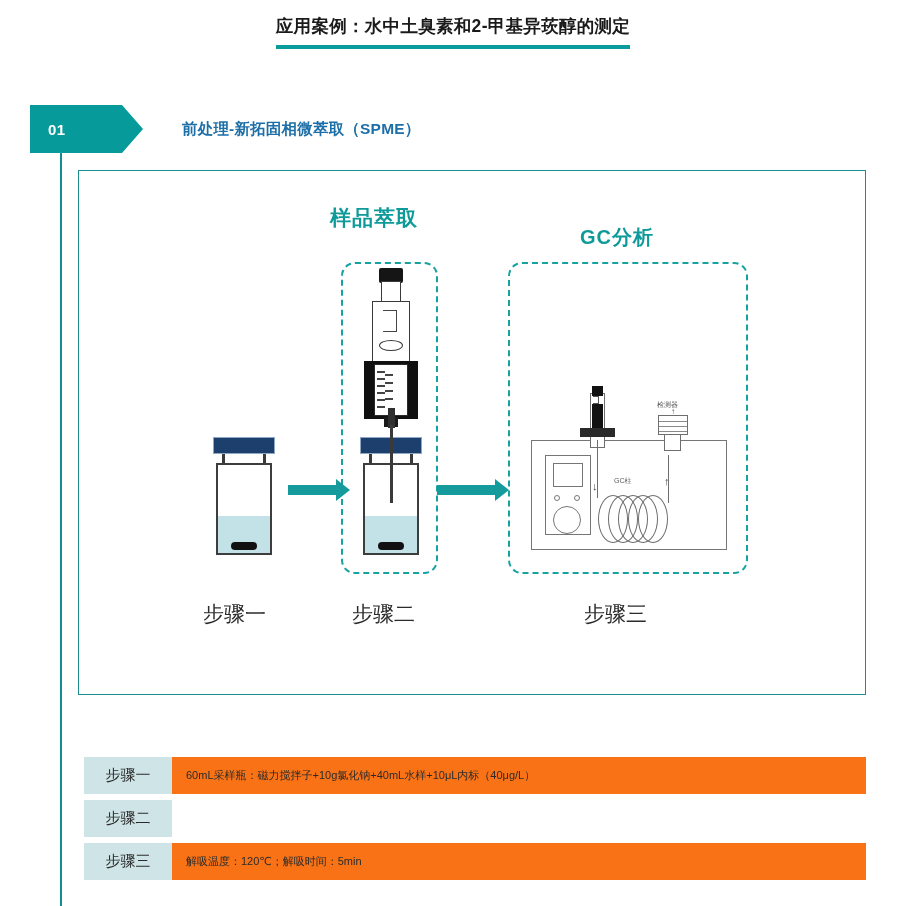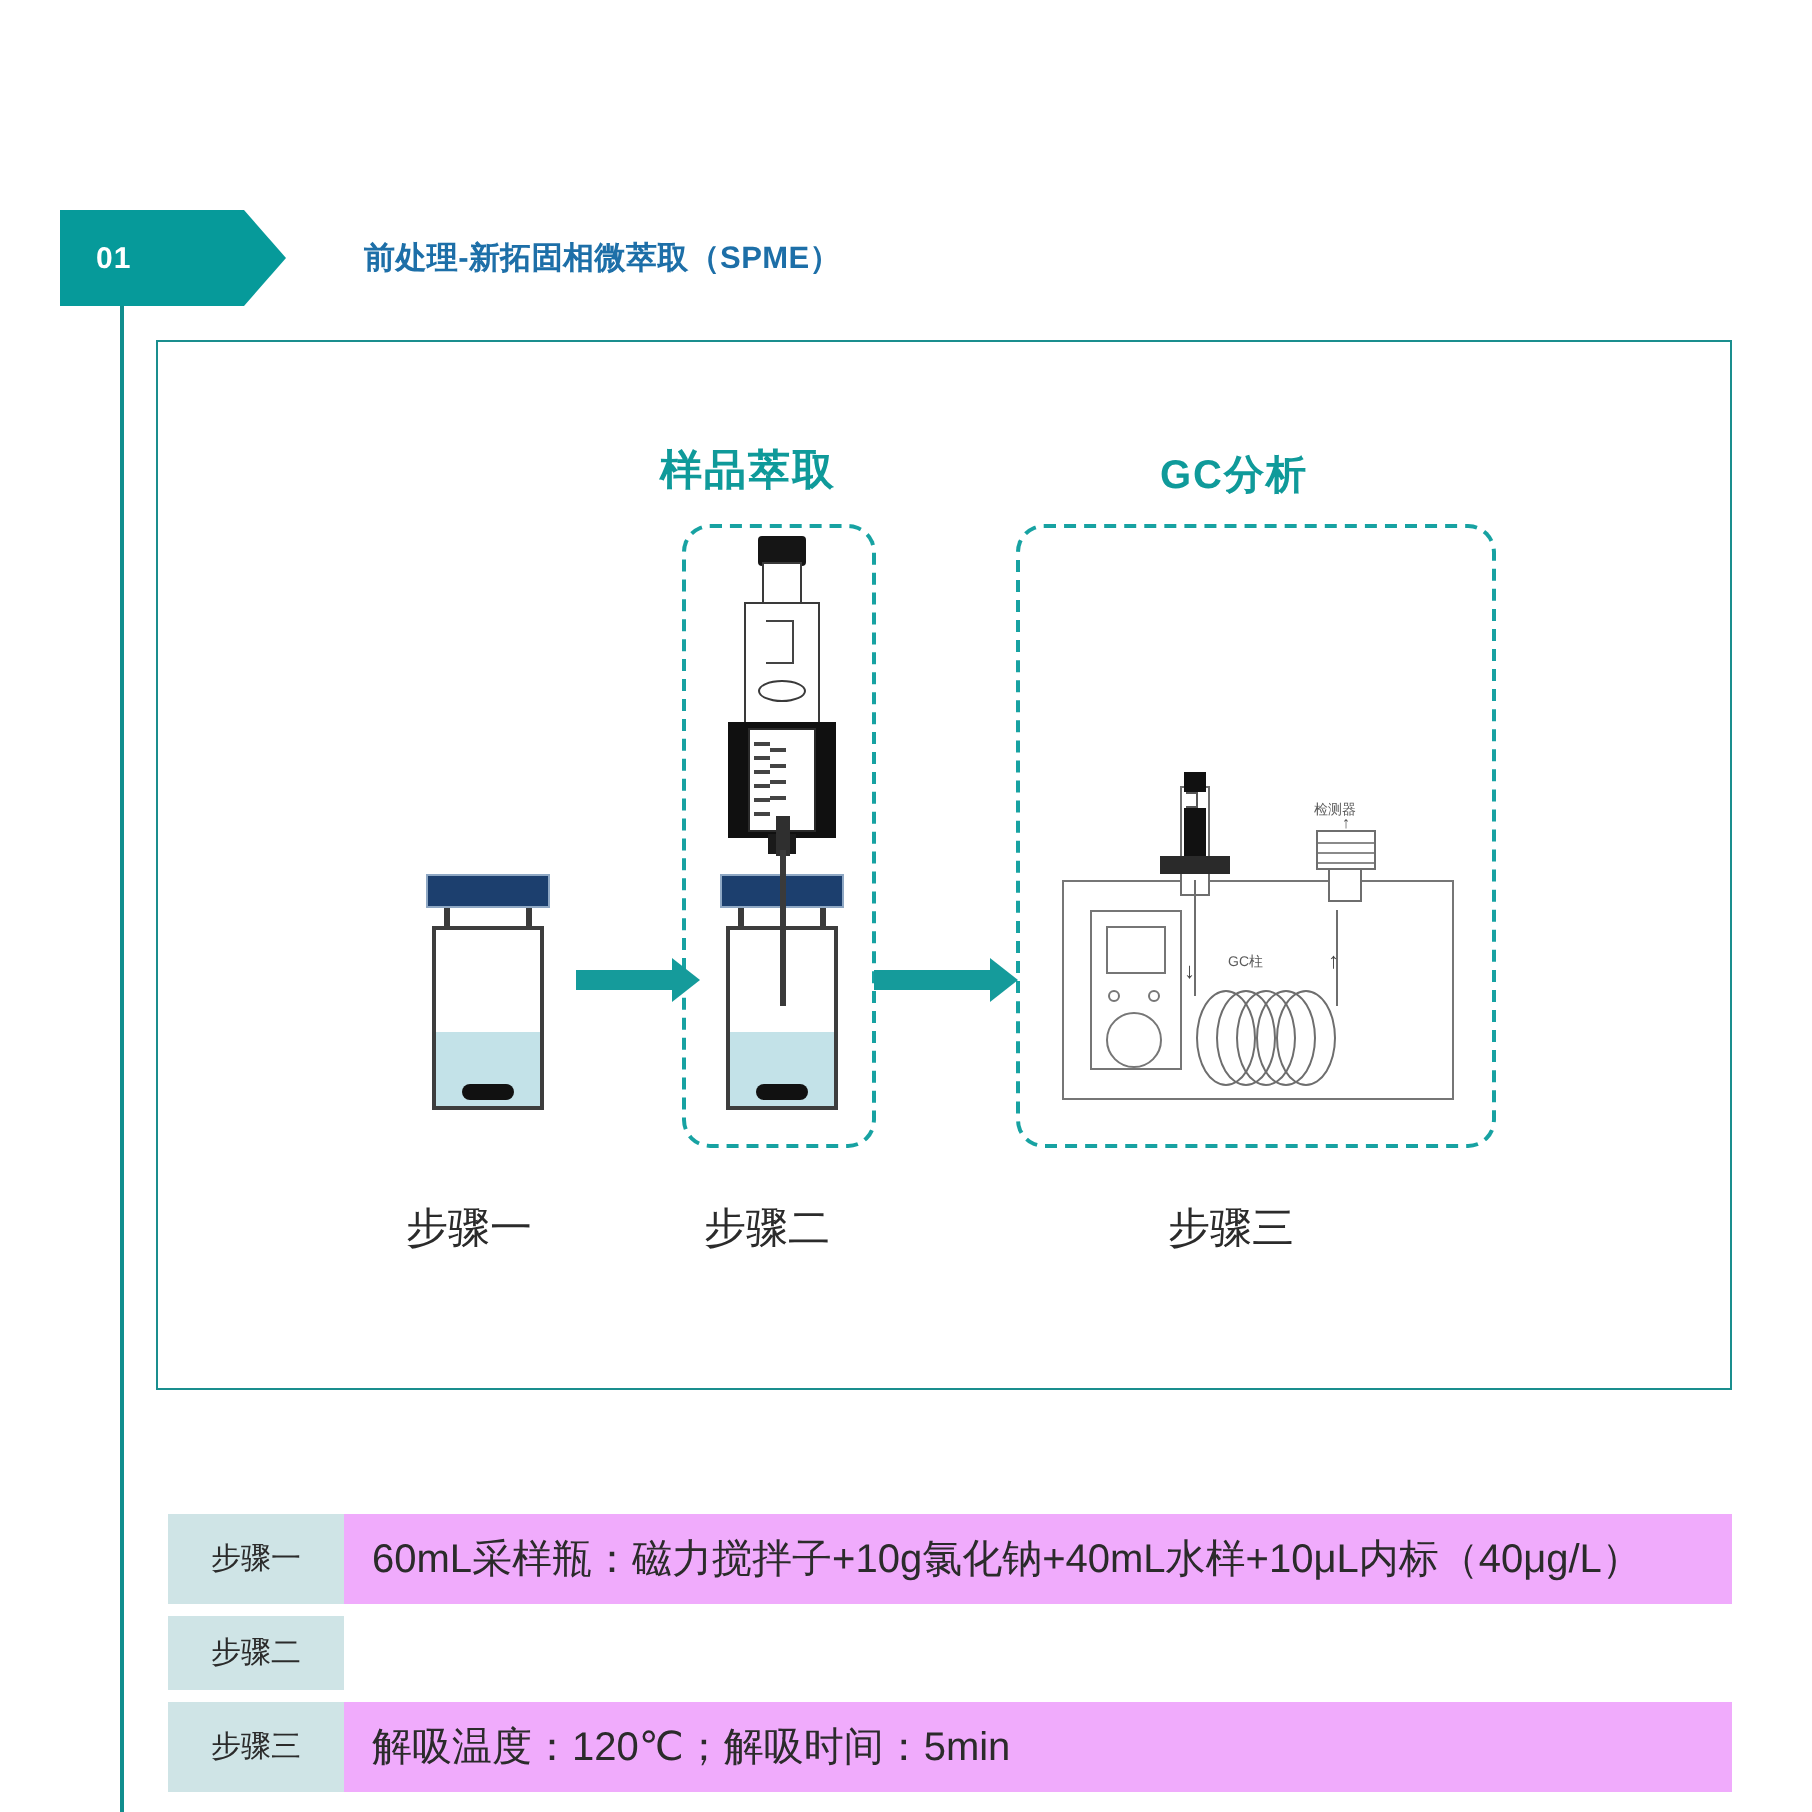--- a/index.html
+++ b/index.html
@@ -55,21 +55,21 @@
     position: absolute; left: 78px; top: 170px;
     width: 788px; height: 525px;
     border: 1px solid #1a8e8e; background: #ffffff;
   }
 
   
   .zone-label {
     position: absolute; font-size: 21px; font-weight: bold;
     color: #0f9a9a; white-space: nowrap; letter-spacing: 1px;
   }
-  .zone-label.extract { left: 330px; top: 221px; text-align: right; }
+  .zone-label.extract { left: 330px; top: 204px; text-align: right; }
   .zone-label.gc      { left: 580px; top: 224px; font-weight: bold; font-size: 20px; }
 
   
   .dash-box {
     position: absolute;
     border: 2.5px dashed #17a2a2;
     border-radius: 14px;
   }
   .dash-box.extract { left: 341px; top: 262px; width: 97px; height: 312px; }
   .dash-box.gc      { left: 508px; top: 262px; width: 240px; height: 312px; }
@@ -256,30 +256,36 @@
 
   
   .tbl { position: absolute; left: 84px; top: 757px; width: 782px; }
   .trow { display: flex; align-items: stretch; margin-bottom: 6px; }
   .tkey {
     width: 88px; flex: none; background: #cfe4e6;
     display: flex; align-items: center; justify-content: center;
     font-size: 15px; color: #2b2b2b; padding: 9px 0;
   }
   .tval {
-    flex: 1; background: #f0abfc; display: flex; align-items: center;
-    font-size: 20px; color: #2b2b2b; padding: 9px 0 9px 14px;
+    flex: 1; background: #f97316; display: flex; align-items: center;
+    font-size: 11px; color: #2b2b2b; padding: 9px 0 9px 14px;
     white-space: nowrap; overflow: hidden;
   }
 </style>
 </head>
 <body>
 
 <div id="page">
 
+  <div class="title-wrap">
+    <div style="display:inline-block;">
+      <div class="title-text">应用案例：水中土臭素和2-甲基异莰醇的测定</div>
+      <div class="title-rule"></div>
+    </div>
+  </div>
 
   <div class="left-rail"></div>
 
   <div class="sec-banner">
     <span class="sec-num">01</span>
   </div>
   <div class="sec-arrow"></div>
   <div class="sec-title">前处理-新拓固相微萃取（SPME）</div>
 
   <div class="card"></div>

